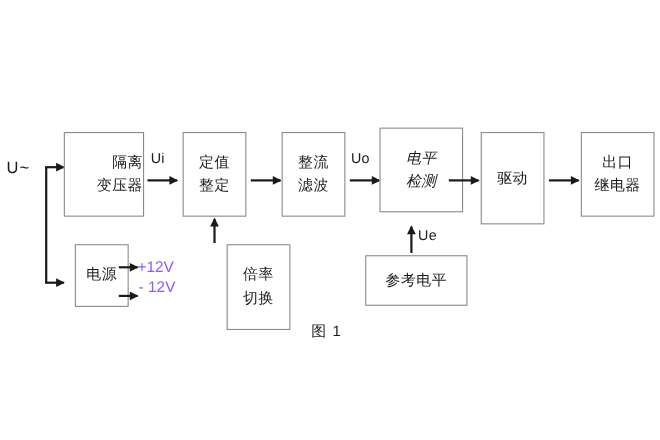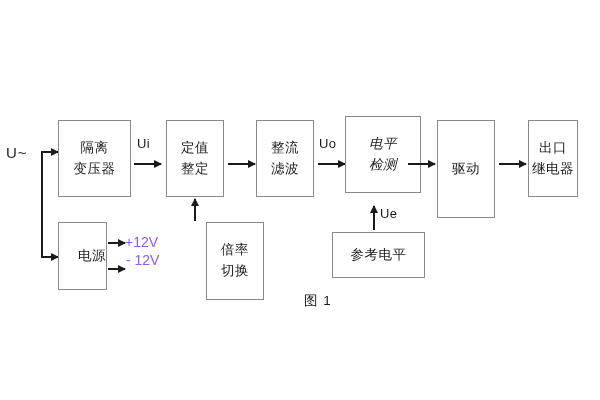--- a/index.html
+++ b/index.html
@@ -83,21 +83,20 @@
     position: absolute;
     width: 1.5px;
     background: #1a1a1a;
   }
   .caption {
     position: absolute;
     font-size: 13.5px;
     color: #1a1a1a;
     letter-spacing: 1px;
     white-space: nowrap;
-    margin-left: 21px;
   }
   .volt {
     position: absolute;
     font-size: 14px;
     color: #8b5cf6;
     white-space: nowrap;
   }
 </style>
 </head>
 <body>
@@ -105,21 +104,21 @@
 <div id="canvas">
 
   <div class="lbl" style="left:6px; top:144px; font-size:15px; letter-spacing:1px;">U~</div>
 
   <div class="seg-v" style="left:41px; top:152px; height:105px;"></div>
 
   <div class="harrow" style="left:41px; top:151px; width:17px;"></div>
 
   <div class="harrow" style="left:41px; top:256px; width:17px;"></div>
 
-  <div class="blk" style="left:58px; top:120px; width:73px; height:77px;">
+  <div class="blk" style="left:58px; top:120px; width:73px; height:77px;align-items:flex-end;">
     <span class="ln">隔离</span>
     <span class="ln">变压器</span>
   </div>
 
   <div class="lbl" style="left:137px; top:136px;">Ui</div>
   <div class="harrow" style="left:134px; top:163px; width:27px;"></div>
 
   <div class="blk" style="left:166px; top:120px; width:58px; height:77px;align-items:center;">
     <span class="ln">定值</span>
     <span class="ln">整定</span>
@@ -135,32 +134,32 @@
   <div class="lbl" style="left:319px; top:136px;">Uo</div>
   <div class="harrow" style="left:318px; top:163px; width:27px;"></div>
 
   <div class="blk" style="left:345px; top:116px; width:76px; height:77px;font-style:italic;">
     <span class="ln">电平</span>
     <span class="ln">检测</span>
   </div>
 
   <div class="harrow" style="left:408px; top:163px; width:27px;"></div>
 
-  <div class="blk" style="left:437px; top:120px; width:58px; height:98px;">
+  <div class="blk" style="left:437px; top:120px; width:58px; height:84px;">
     <span class="ln">驱动</span>
   </div>
 
   <div class="harrow" style="left:499px; top:163px; width:27px;"></div>
 
-  <div class="blk" style="left:528px; top:120px; width:50px; height:77px;">
+  <div class="blk" style="left:528px; top:120px; width:67px; height:77px;">
     <span class="ln">出口</span>
     <span class="ln">继电器</span>
   </div>
 
-  <div class="blk" style="left:58px; top:222px; width:49px; height:68px;align-items:flex-end;">
+  <div class="blk" style="left:68px; top:222px; width:49px; height:57px;">
     <span class="ln">电源</span>
   </div>
 
   <div class="harrow" style="left:108px; top:242px; width:17px;"></div>
   <div class="volt" style="left:125px; top:234px;">+12V</div>
 
   <div class="harrow" style="left:108px; top:268px; width:17px;"></div>
   <div class="volt" style="left:126px; top:252px;">- 12V</div>
 
   <div class="blk" style="left:166px; top:222px; width:58px; height:78px;margin-left:40px;">

